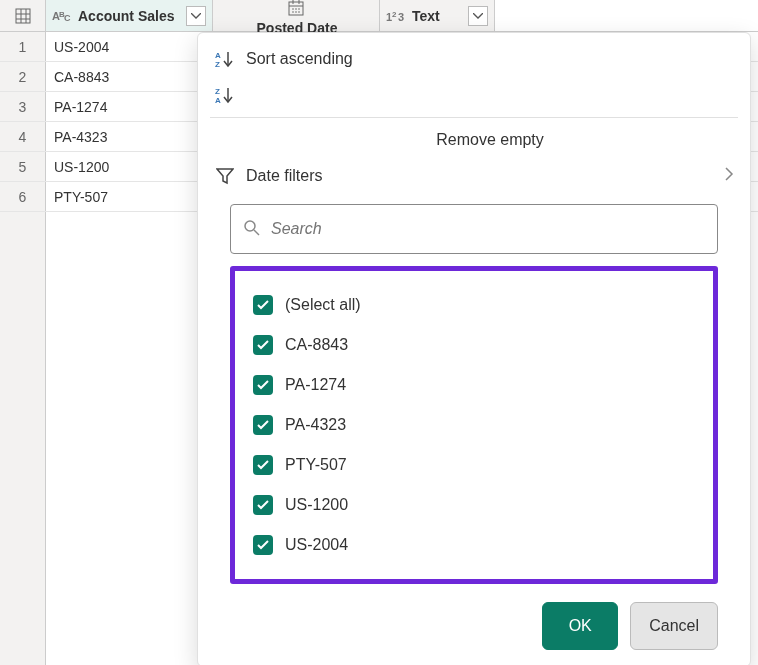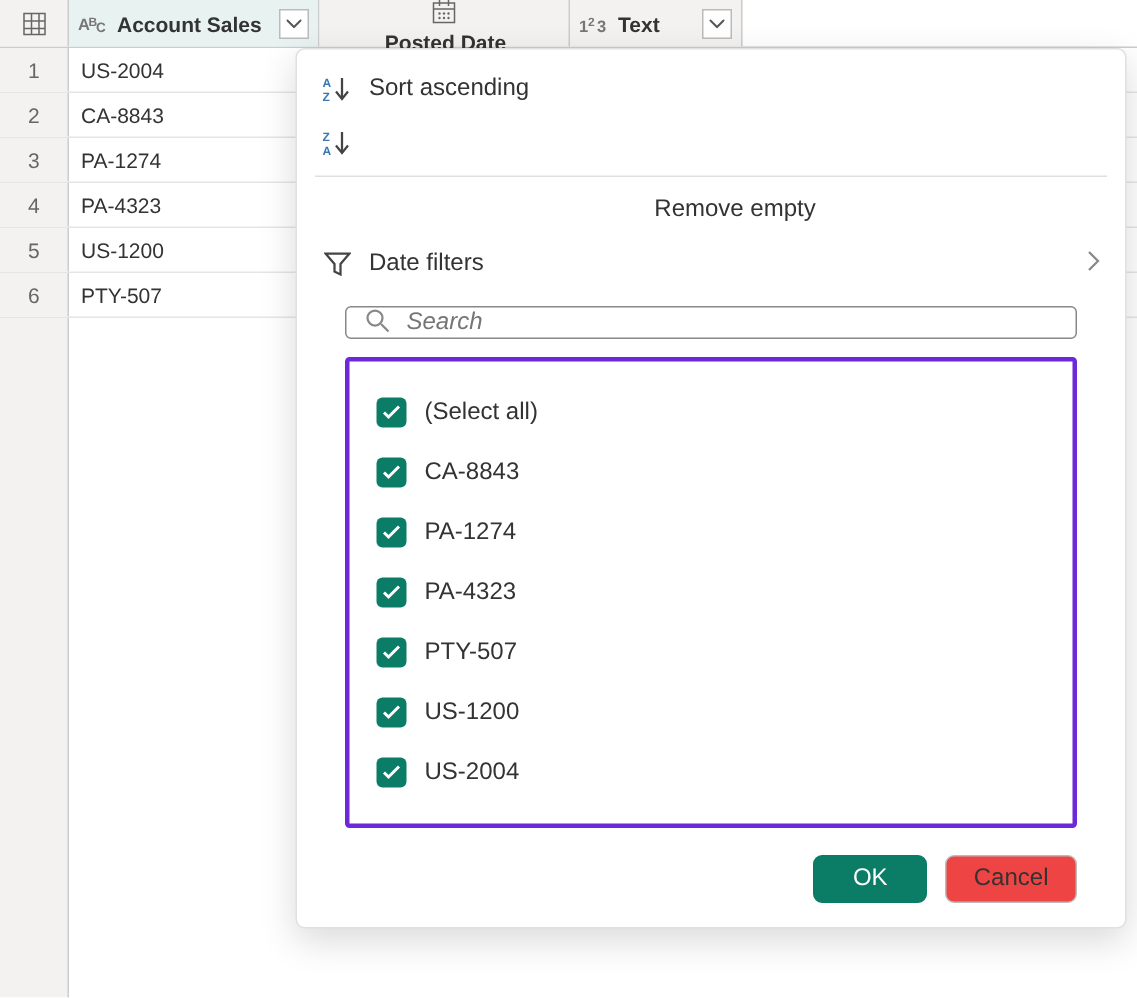--- a/index.html
+++ b/index.html
@@ -127,40 +127,40 @@
     .menu-chevron {
       color: #888;
     }
     .menu-divider {
       height: 1px;
       background: #e0e0e0;
       margin: 4px 12px;
     }
     .search-box {
       margin: 10px 32px 12px 32px;
-      height: 22px;
+      height: 50px;
       border: 1px solid #888;
       border-radius: 4px;
       display: flex;
       align-items: center;
       padding: 0 12px;
       gap: 10px;
     }
     .search-box input {
       border: none;
       outline: none;
       flex: 1;
       font-size: 16px;
       font-style: italic;
       color: #888;
       background: transparent;
     }
     .filter-list {
       margin: 0 32px;
-      border: 3px solid #6d28d9;
+      border: 5px solid #6d28d9;
       border-radius: 3px;
       padding: 14px 18px;
     }
     .filter-item {
       display: flex;
       align-items: center;
       gap: 12px;
       height: 40px;
       font-size: 16px;
       color: #333;
@@ -176,37 +176,37 @@
       justify-content: center;
     }
     .button-row {
       display: flex;
       justify-content: flex-end;
       gap: 12px;
       padding: 18px 32px 0 32px;
     }
     .btn {
       min-width: 76px;
-      height: 32px;
+      height: 48px;
       border-radius: 6px;
       font-size: 16px;
       font-weight: 500;
       cursor: pointer;
       display: flex;
       align-items: center;
       justify-content: center;
       padding: 0 18px;
     }
     .btn-primary {
       background: #0b7c66;
       color: #fff;
       border: 1px solid #0b7c66;
     }
     .btn-secondary {
-      background: #ef4444;
+      background: #e5e5e5;
       color: #333;
       border: 1px solid #bbb;
     }
     .no-icon-indent { padding-left: 48px; text-align: center; }
   </style>
 </head>
 <body>
 
 <div class="grid-area">
   <div class="header-row">

